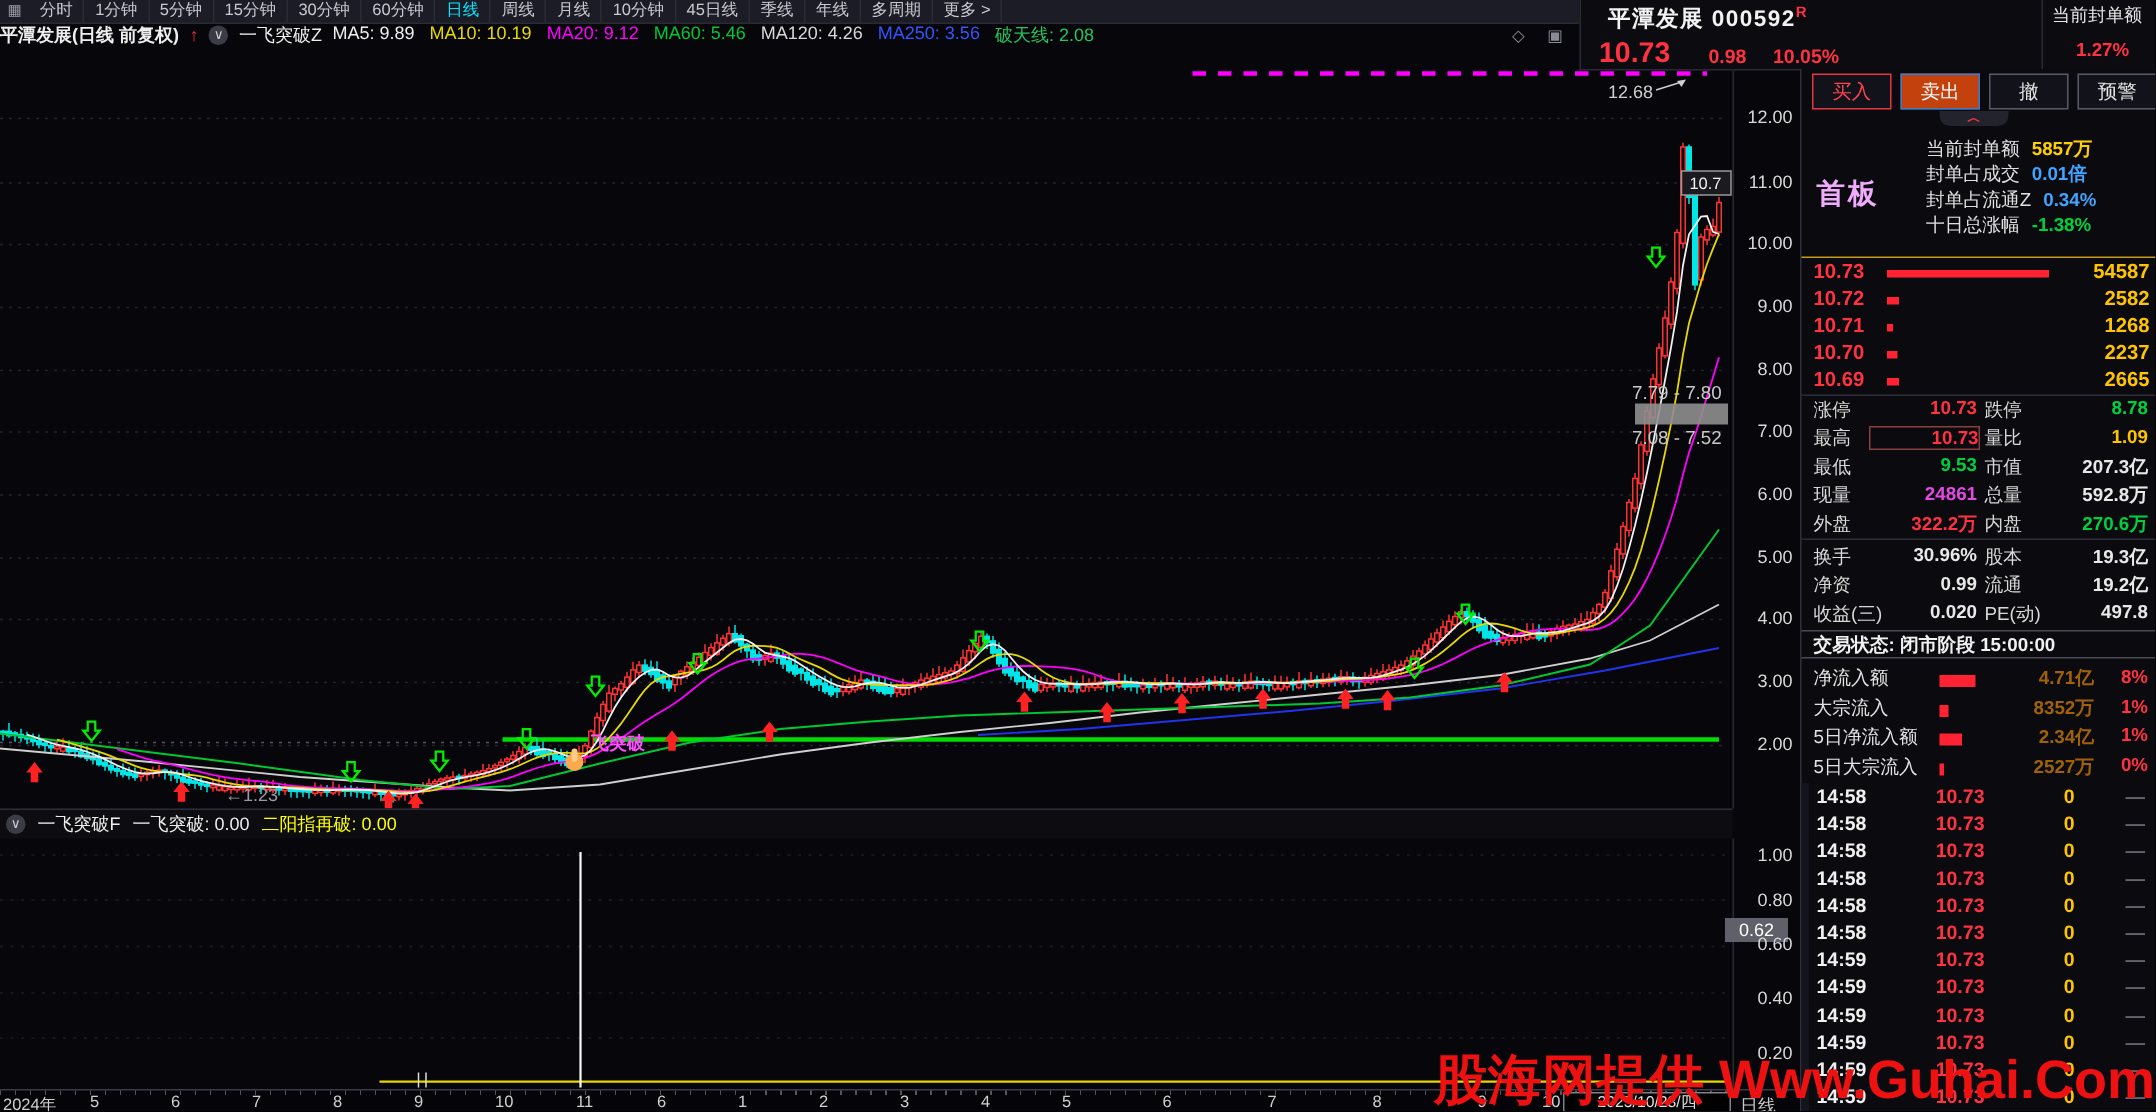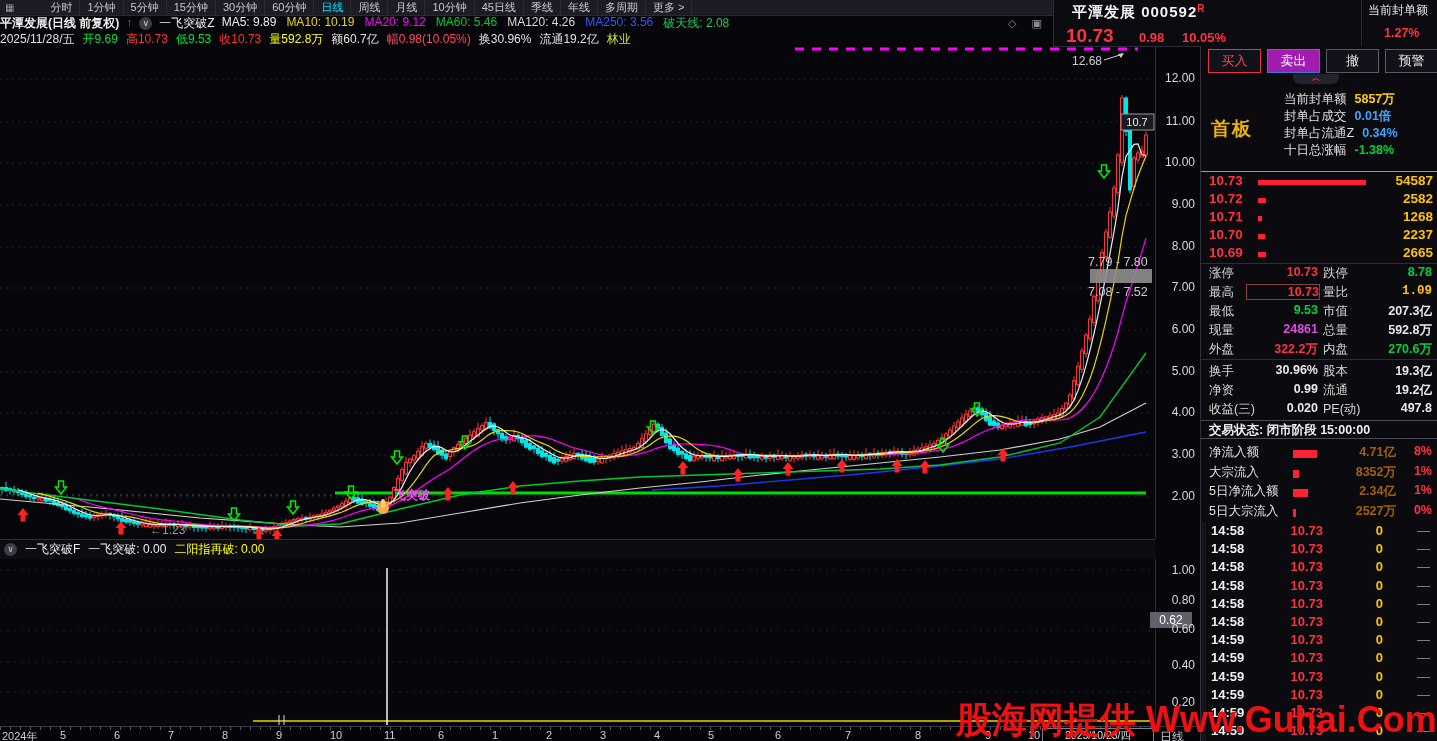--- a/index.html
+++ b/index.html
@@ -40,23 +40,23 @@
   .taxis{left:0;top:726px;width:1200px;height:15px;background:#050509;border-top:1px solid #3c3c46;font-size:11px;color:#cfcfcf;}
   .taxis .tickstrip{position:absolute;left:0;top:0;width:1155px;height:3px;background:repeating-linear-gradient(90deg,#55555f 0 1px,transparent 1px 10px);}
   .taxis span.mon{position:absolute;top:2px;}
   .datebox{position:absolute;left:1042px;top:1px;width:110px;height:12px;border:1px solid #80808a;background:#000;color:#e0e0e0;font-size:10.5px;text-align:center;line-height:12px;}
   .period{position:absolute;left:1160px;top:2px;color:#c8c8c8;font-size:12px;}
   
   .panel{left:1200px;top:46px;width:237px;height:695px;background:#0a0a0f;border-left:1px solid #30303c;font-size:12.5px;color:#ddd;}
   .btnrow{position:absolute;left:7px;top:3px;display:flex;gap:6px;}
   .tbtn{width:51px;height:22px;background:#12121a;border:1px solid #5a5a66;color:#e5e5e5;font-size:13px;text-align:center;line-height:22px;cursor:default;}
   .tbtn.buy{border-color:#e8343f;color:#ff4450;}
-  .tbtn.sell{border-color:#2f7fd6;background:#a21caf;color:#fff;}
+  .tbtn.sell{border-color:#2f7fd6;background:#c2410c;color:#fff;}
   .pill{position:absolute;left:92px;top:28px;width:46px;height:10px;background:#23232d;border-radius:0 0 7px 7px;color:#ff3241;font-size:9px;text-align:center;line-height:8px;font-weight:bold;}
-  .board-label{position:absolute;left:10px;top:70px;font-size:19px;font-weight:bold;color:#eab308;letter-spacing:2px;text-align:right;}
+  .board-label{position:absolute;left:10px;top:70px;font-size:19px;font-weight:bold;color:#f0abfc;letter-spacing:2px;text-align:right;}
   .brow{position:absolute;left:83px;height:17px;white-space:nowrap;}
   .brow .bl{color:#e0e0e0;}
   .brow .bv{font-weight:bold;margin-left:8px;}
   .ydiv{position:absolute;left:0;top:125px;width:237px;height:1px;background:#c79a1e;}
   .bookrow{position:absolute;left:0;width:237px;height:18px;}
   .bookrow .pr{position:absolute;left:8px;color:#ff3241;font-weight:bold;font-size:13.5px;}
   .bookrow .bar{position:absolute;left:57px;top:7px;height:5px;background:#ff2233;}
   .bookrow .vol{position:absolute;right:5px;color:#ffc400;font-weight:bold;font-size:13.5px;}
   .gdiv{position:absolute;left:0;width:237px;height:1px;background:#2d2d38;}
   .srow{position:absolute;left:0;width:237px;height:19px;}
@@ -80,21 +80,21 @@
   .watermark{left:956px;top:696px;font-size:36px;font-weight:bold;color:#ee1111;white-space:nowrap;z-index:60;letter-spacing:0;}
   .charticons{left:1008px;top:17px;color:#8a8a94;font-size:11px;letter-spacing:6px;}
 </style>
 </head>
 <body>
 
 <div class="app">
 
   <div class="abs menubar">
     <span class="winicon">▦</span>
-    <span id="menu-left" style="display:flex;margin-left:24px;">
+    <span id="menu-left" style="display:flex;">
         <span class="mi">分时</span>
         <span class="mi">1分钟</span>
         <span class="mi">5分钟</span>
         <span class="mi">15分钟</span>
         <span class="mi">30分钟</span>
         <span class="mi">60分钟</span>
         <span class="mi active">日线</span>
         <span class="mi">周线</span>
         <span class="mi">月线</span>
         <span class="mi">10分钟</span>
@@ -131,33 +131,20 @@
         <span style="color: rgb(238, 238, 238);">MA5: 9.89</span>
         <span style="color: rgb(232, 216, 0);">MA10: 10.19</span>
         <span style="color: rgb(255, 0, 255);">MA20: 9.12</span>
         <span style="color: rgb(0, 200, 50);">MA60: 5.46</span>
         <span style="color: rgb(216, 216, 216);">MA120: 4.26</span>
         <span style="color: rgb(51, 85, 255);">MA250: 3.56</span>
         <span style="color: #22c55e;">破天线: 2.08</span>
       </span>
   </div>
 
-  <div class="abs row3" id="date-row">
-      <span style="color: rgb(224, 224, 224);">2025/11/28/五</span>
-      <span style="color: rgb(0, 228, 50);">开9.69</span>
-      <span style="color: rgb(255, 50, 50);">高10.73</span>
-      <span style="color: rgb(0, 228, 50);">低9.53</span>
-      <span style="color: rgb(255, 50, 50);">收10.73</span>
-      <span style="color: rgb(255, 255, 0);">量592.8万</span>
-      <span style="color: rgb(224, 224, 224);">额60.7亿</span>
-      <span style="color: rgb(255, 68, 102);">幅0.98(10.05%)</span>
-      <span style="color: rgb(224, 224, 224);">换30.96%</span>
-      <span style="color: rgb(224, 224, 224);">流通19.2亿</span>
-      <span style="color: rgb(207, 224, 50);">林业</span>
-    </div>
 
   <div class="abs chart">
     <svg id="main-svg" width="1155" height="492">
         <line x1="0" y1="32" x2="1152" y2="32" stroke="#23232d" stroke-width="1" stroke-dasharray="2 4"></line>
         <line x1="0" y1="75" x2="1152" y2="75" stroke="#23232d" stroke-width="1" stroke-dasharray="2 4"></line>
         <line x1="0" y1="116" x2="1152" y2="116" stroke="#23232d" stroke-width="1" stroke-dasharray="2 4"></line>
         <line x1="0" y1="158" x2="1152" y2="158" stroke="#23232d" stroke-width="1" stroke-dasharray="2 4"></line>
         <line x1="0" y1="200" x2="1152" y2="200" stroke="#23232d" stroke-width="1" stroke-dasharray="2 4"></line>
         <line x1="0" y1="241" x2="1152" y2="241" stroke="#23232d" stroke-width="1" stroke-dasharray="2 4"></line>
         <line x1="0" y1="283" x2="1152" y2="283" stroke="#23232d" stroke-width="1" stroke-dasharray="2 4"></line>
@@ -909,21 +896,21 @@
         <div class="srow" style="top: 219px;">
           <div class="l1">涨停</div>
           <div class="v1" style="color: rgb(255, 50, 65);">10.73</div>
           <div class="l2">跌停</div>
           <div class="v2" style="color: rgb(0, 208, 64);">8.78</div>
         </div>
         <div class="srow" style="top: 238px;">
           <div class="l1">最高</div>
           <div class="v1 boxed" style="color: rgb(255, 50, 65);">10.73</div>
           <div class="l2">量比</div>
-          <div class="v2" style="color: rgb(255, 196, 0); font-family: Liberation Mono, monospace;">1.09</div>
+          <div class="v2" style="color: rgb(255, 196, 0);">1.09</div>
         </div>
         <div class="srow" style="top: 257px;">
           <div class="l1">最低</div>
           <div class="v1" style="color: rgb(0, 208, 64);">9.53</div>
           <div class="l2">市值</div>
           <div class="v2" style="color: rgb(232, 232, 232);">207.3亿</div>
         </div>
         <div class="srow" style="top: 276px;">
           <div class="l1">现量</div>
           <div class="v1" style="color: rgb(224, 74, 224);">24861</div>

